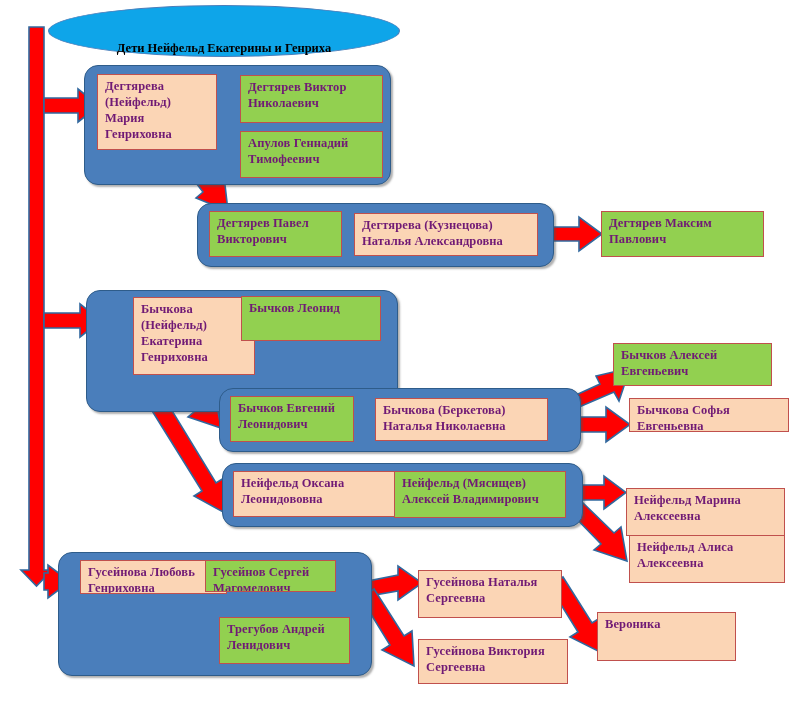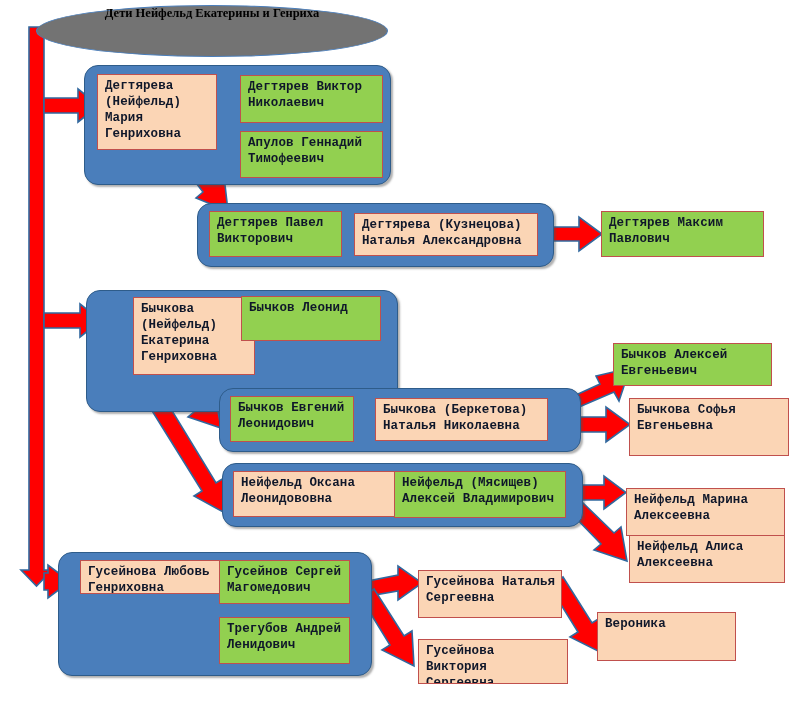--- a/index.html
+++ b/index.html
@@ -23,39 +23,38 @@
   }
 
   
   .pbox{
     position:absolute;
     box-sizing:border-box;
     border:1.5px solid #c0504d;
     font-weight:bold;
     font-size:12.5px;
     line-height:1.27;
-    color:#0f172a;
+    color:#701a75;
     padding:4px 5px 3px 7px;
     letter-spacing:.1px;
     z-index:20;
     overflow:hidden;
-    font-family:Liberation Mono, monospace;
   }
   .peach{background:#fbd5b5;}
   .green{background:#92d050;}
 
   
   #title-ellipse{
     position:absolute;
-    left:36px;top:5px;width:350px;height:50px;
-    background:#737373;
+    left:48px;top:5px;width:350px;height:50px;
+    background:#0ea5e9;
     border:1.4px solid #4a7ebb;
     border-radius:50%/50%;
     z-index:30;
-    display:flex;align-items:flex-start;justify-content:center;
+    display:flex;align-items:flex-end;justify-content:center;
   }
   #title-ellipse .t{
     font-weight:bold;font-size:12.5px;color:#000;
     font-family:"Liberation Serif","DejaVu Serif",serif;
     white-space:nowrap;
   }
 </style>
 </head>
 <body>
 
@@ -118,33 +117,33 @@
   <div class="pbox peach" style="left:99px;top:297px;width:122px;height:78px;margin-left:34px;">Бычкова (Нейфельд) Екатерина Генриховна</div>
 
   <div class="pbox green" style="left:241px;top:296px;width:140px;height:45px;">Бычков Леонид</div>
 
   <div class="pbox green" style="left:230px;top:396px;width:124px;height:46px;">Бычков Евгений Леонидович</div>
 
   <div class="pbox peach" style="left:375px;top:398px;width:173px;height:43px;">Бычкова (Беркетова) Наталья Николаевна</div>
 
   <div class="pbox green" style="left:613px;top:343px;width:159px;height:43px;">Бычков Алексей Евгеньевич</div>
 
-  <div class="pbox peach" style="left:629px;top:398px;width:160px;height:58px;">Бычкова Софья Евгеньевна</div>
+  <div class="pbox peach" style="left:629px;top:398px;width:160px;height:34px;">Бычкова Софья Евгеньевна</div>
 
   <div class="pbox peach" style="left:233px;top:471px;width:168px;height:46px;">Нейфельд Оксана Леонидововна</div>
 
   <div class="pbox green" style="left:394px;top:471px;width:172px;height:47px;">Нейфельд (Мясищев) Алексей Владимирович</div>
 
   <div class="pbox peach" style="left:626px;top:473px;width:159px;height:48px;margin-top:15px;">Нейфельд Марина Алексеевна</div>
 
   <div class="pbox peach" style="left:629px;top:535px;width:156px;height:48px;">Нейфельд Алиса Алексеевна</div>
 
   <div class="pbox peach" style="left:80px;top:560px;width:147px;height:34px;">Гусейнова Любовь Генриховна</div>
 
-  <div class="pbox green" style="left:219px;top:560px;width:131px;height:44px;">Гусейнов Сергей Магомедович</div>
+  <div class="pbox green" style="left:205px;top:560px;width:131px;height:32px;">Гусейнов Сергей Магомедович</div>
 
   <div class="pbox green" style="left:219px;top:617px;width:131px;height:47px;">Трегубов Андрей Ленидович</div>
 
   <div class="pbox peach" style="left:418px;top:570px;width:144px;height:48px;">Гусейнова Наталья Сергеевна</div>
 
   <div class="pbox peach" style="left:418px;top:639px;width:150px;height:45px;">Гусейнова Виктория Сергеевна</div>
 
   <div class="pbox peach" style="left:597px;top:612px;width:139px;height:49px;">Вероника</div>
 
   <div id="title-ellipse">

